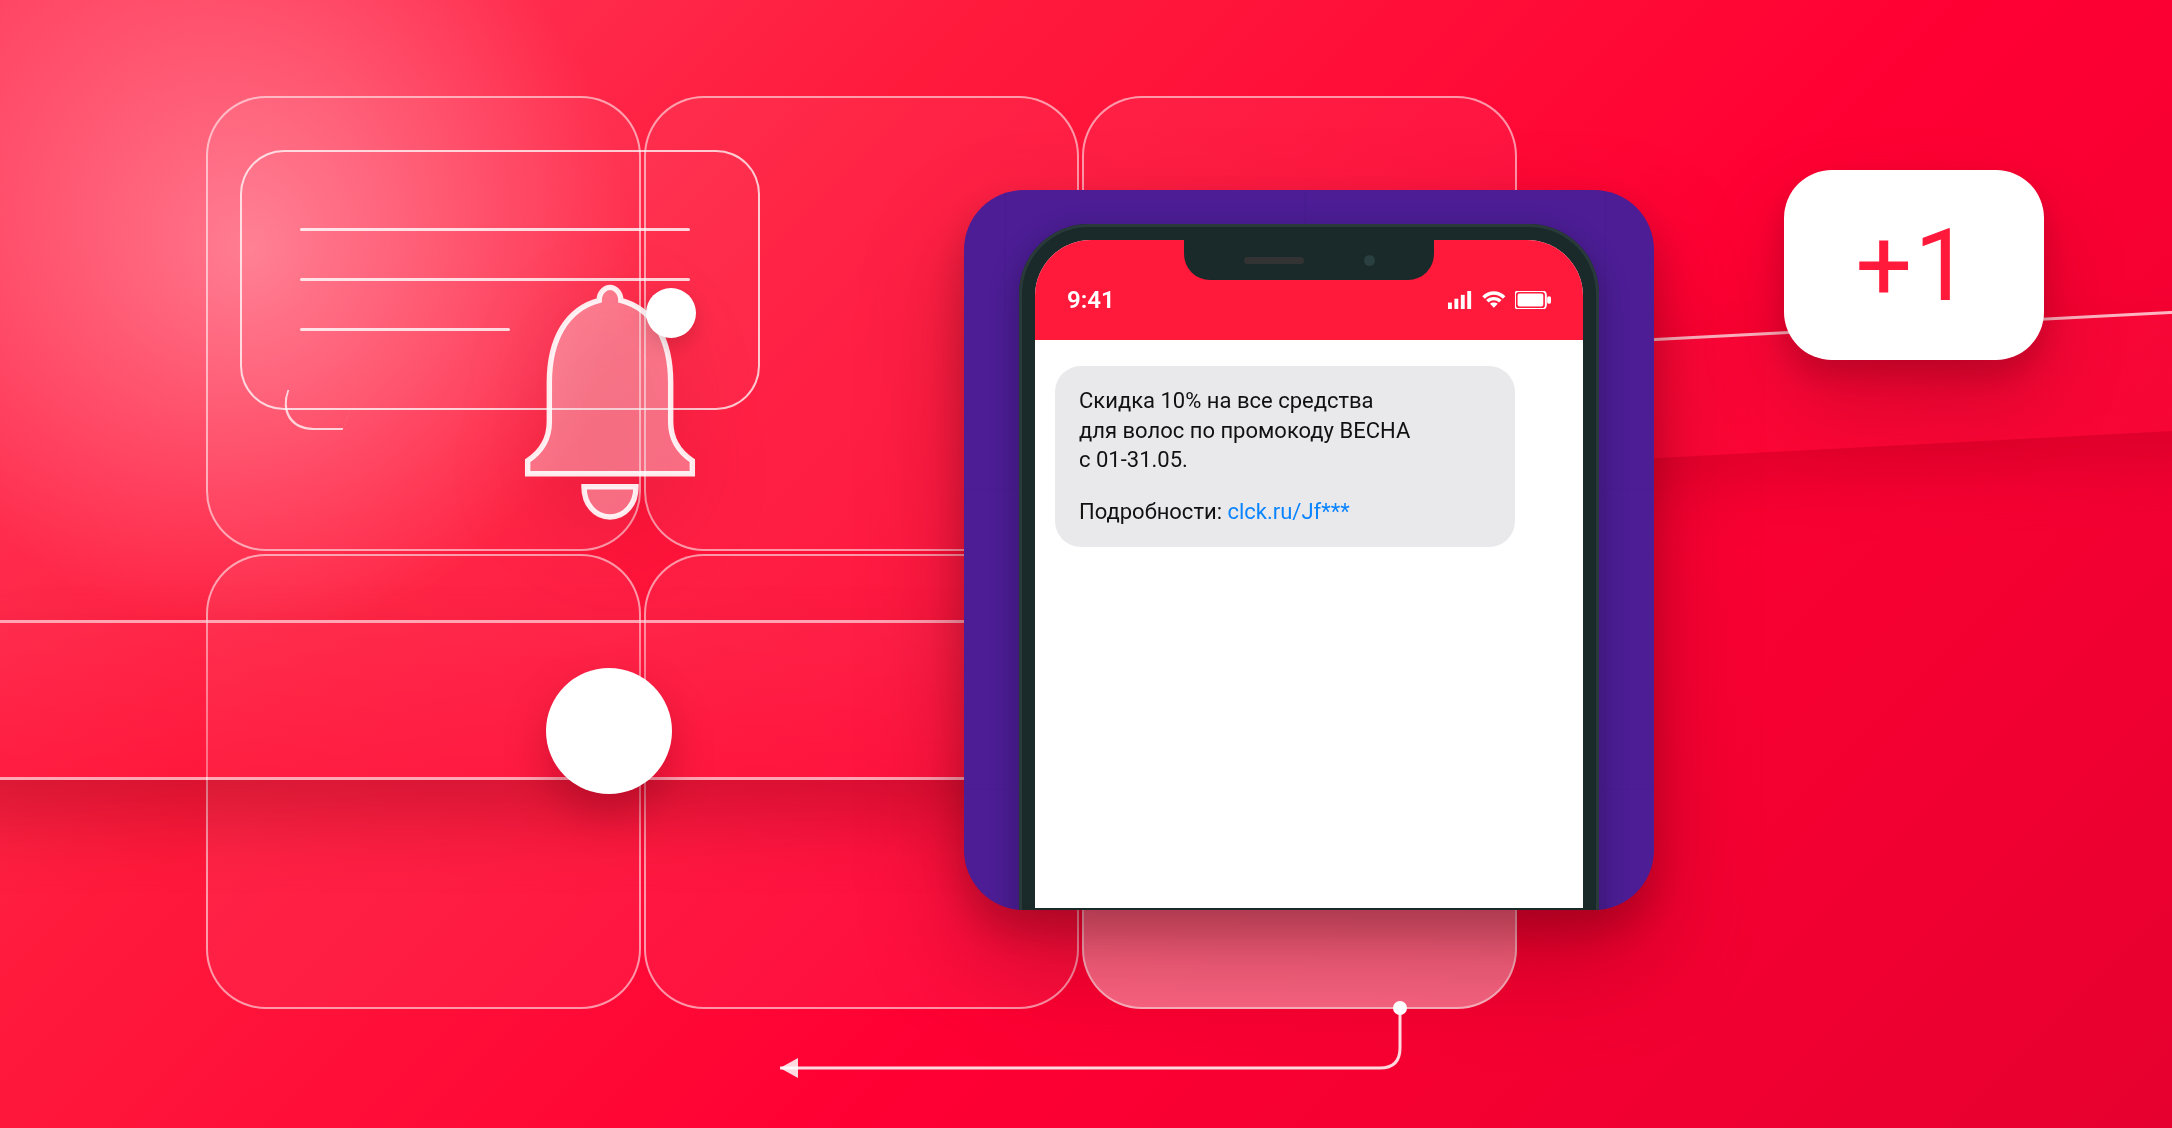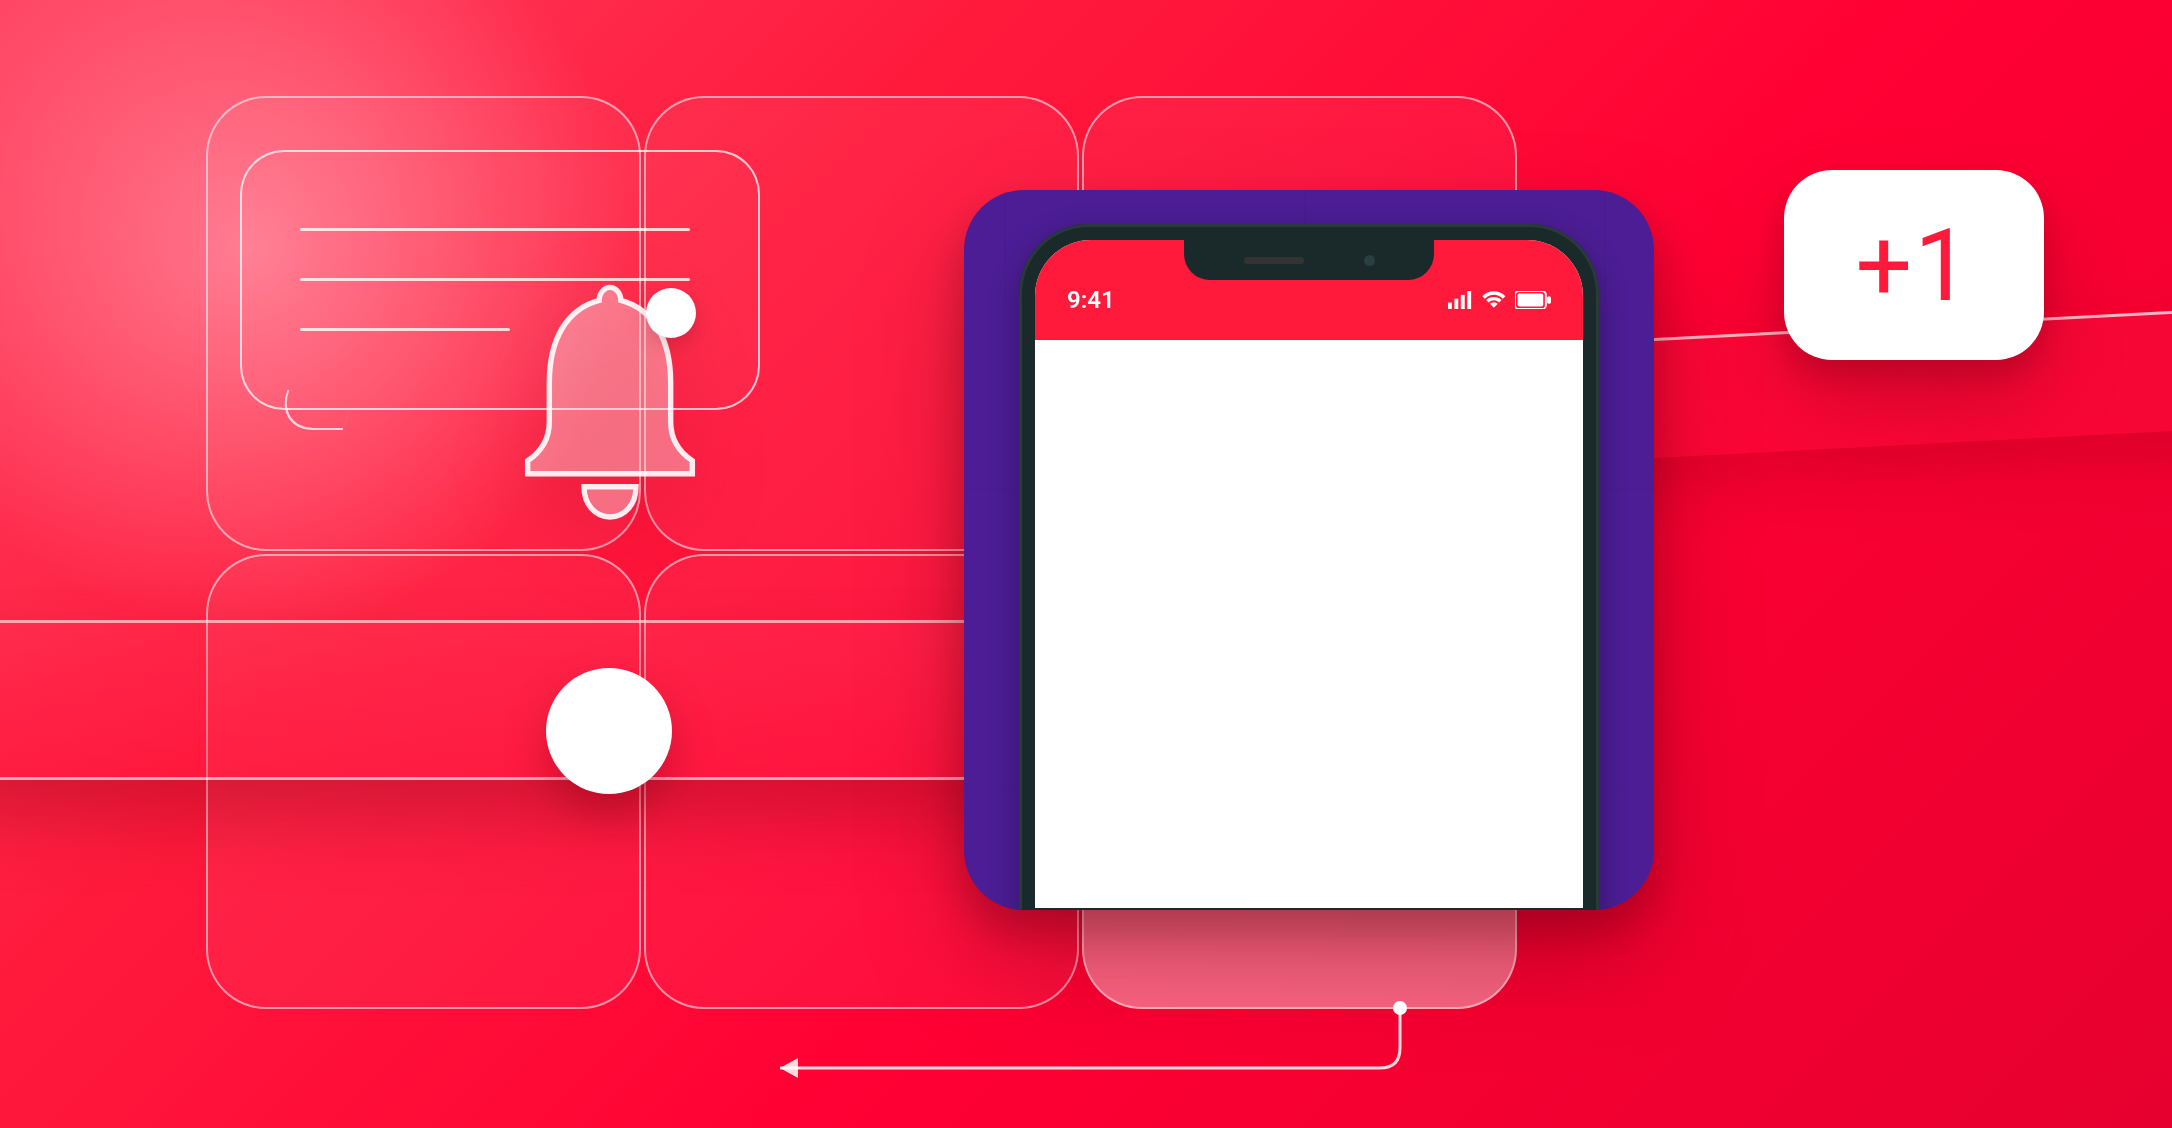--- a/index.html
+++ b/index.html
@@ -259,20 +259,29 @@
               <path d="M10 13 L7 10 C8.5 8.5 11.5 8.5 13 10 Z M4 7 C7 4 13 4 16 7 L14 9 C11.5 6.5 8.5 6.5 6 9 Z M1 4 C6 -1 14 -1 19 4 L17 6 C13 2 7 2 3 6 Z" fill="#fff"></path>
             </svg>
           <svg viewBox="0 0 28 14">
               <rect x="0" y="0" width="24" height="14" rx="3" fill="none" stroke="#fff" stroke-width="1.5"></rect>
               <rect x="2" y="2" width="20" height="10" rx="1.5" fill="#fff"></rect>
               <rect x="25" y="4" width="3" height="6" rx="1.5" fill="#fff"></rect>
             </svg>
         </div>
       </div>
       <div class="sms-body">
+        <div class="sms-bubble">
+          <div>Скидка 10% на все средства</div>
+          <div>для волос по промокоду ВЕСНА</div>
+          <div>с 01-31.05.</div>
+          <div class="gap"></div>
+          <div>
+            <span>Подробности: </span><span class="link">clck.ru/Jf***</span>
+          </div>
+        </div>
       </div>
     </div>
   </div>
 </div>
 
 <div class="plus-badge">
   <span>+1</span>
 </div>
 
 <div class="arrow-path">

